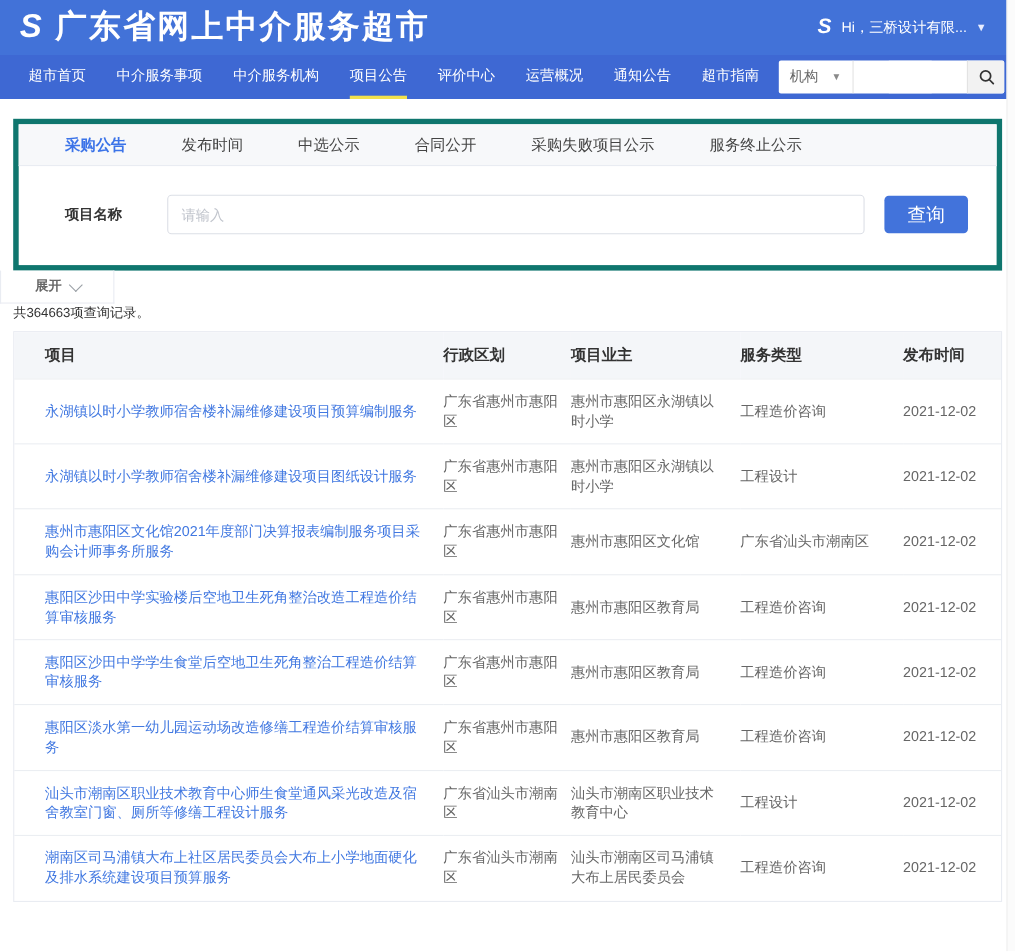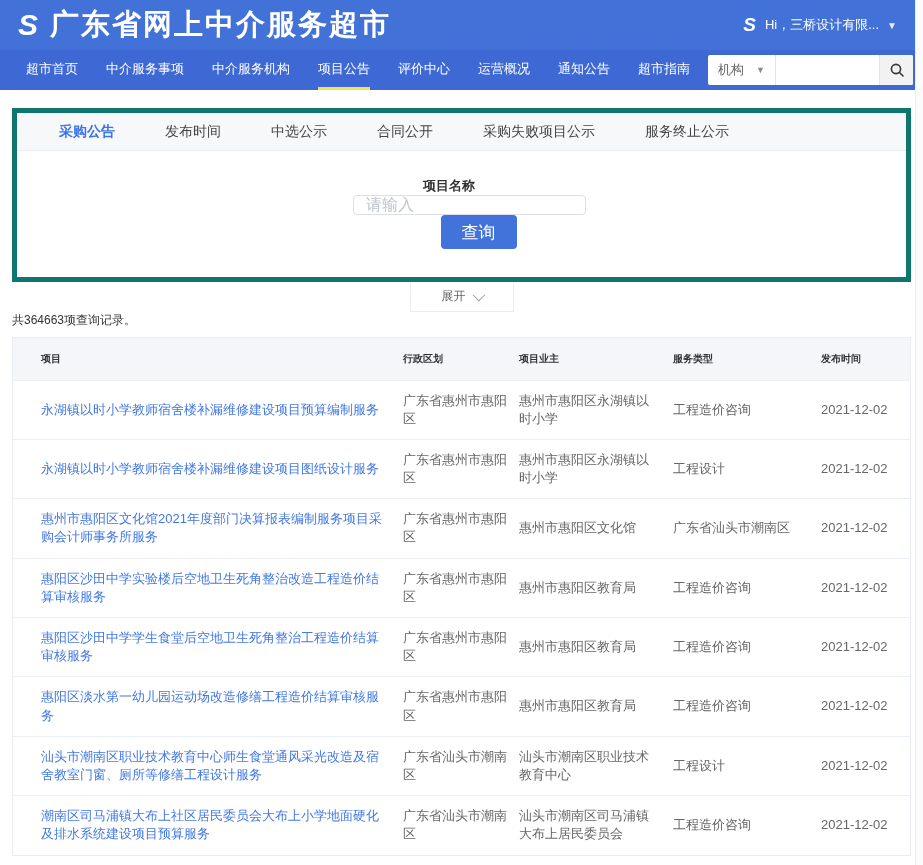--- a/index.html
+++ b/index.html
@@ -27,35 +27,35 @@
   .search-cat .caret{margin-left:12px; font-size:9px; color:#8a8a8a;}
   .search-input{flex:1; border:none; outline:none; font-size:13px; padding:0 8px; color:#333; min-width:0;}
   .search-btn{width:34px; background:#f2f2f2; border:none; border-left:1px solid #e3e3e3; cursor:pointer; display:flex; align-items:center; justify-content:center;}
 
   
   .panel{margin:0 12px; background:#fff; border:5px solid #0f766e;}
   .filter-panel{margin-top:18px;}
   .tab-strip{height:38px; background:#f7f8fa; border-bottom:1px solid #e9ecf2; display:flex; align-items:center; padding-left:42px;}
   .tab{font-size:14px; color:#444; margin-right:50px; cursor:pointer; white-space:nowrap;}
   .tab.active{color:var(--active-tab-blue); font-weight:bold;}
-  .filter-form{display:flex; align-items:center; padding:26px 26px 28px 42px;flex-direction:column;}
+  .filter-form{display:flex; align-items:center; padding:26px 26px 28px 42px;}
   .filter-label{font-size:13px; font-weight:bold; color:#333; width:93px; flex:none;}
-  .filter-input{flex:1; height:36px; border:1px solid #dcdfe6; border-radius:4px; padding:0 12px; font-size:16px; color:#333; outline:none;}
+  .filter-input{flex:1; height:36px; border:1px solid #dcdfe6; border-radius:4px; padding:0 12px; font-size:13px; color:#333; outline:none;}
   .filter-input::placeholder{color:#c0c4cc;}
   .query-btn{margin-left:18px; width:76px; height:34px; background:var(--accent-blue); color:#fff; border:none; border-radius:4px; font-size:17px; cursor:pointer; flex:none;}
-  .expand-row{display:flex; justify-content:center;}
+  .expand-row{display:flex; font-weight:bold;}
   .expand-btn{width:104px; height:30px; background:#fff; border:1px solid #e9ecf2; border-top:none; font-size:12px; color:#666; display:flex; align-items:center; justify-content:center; gap:7px; cursor:pointer;}
   .chevron-down{width:9px; height:9px; border-right:1.5px solid #9aa0a6; border-bottom:1.5px solid #9aa0a6; transform:rotate(45deg) translateY(-2px);}
 
   
   .summary{margin:0 0 8px 12px; font-size:12px; color:#333;}
   .table-panel{border:1px solid #e9ecf2;}
   table{width:100%; border-collapse:collapse; table-layout:fixed;}
   col.c1{width:390px;} col.c2{width:116px;} col.c3{width:154px;} col.c4{width:148px;} col.c5{width:89px;}
-  thead th{background:#f4f6f9; height:42px; font-size:10px; color:#333; text-align:left; font-weight:bold;}
+  thead th{background:#f4f6f9; height:42px; font-size:14px; color:#333; text-align:left; font-weight:bold;}
   th,td{vertical-align:middle;}
   th:first-child,td:first-child{padding-left:28px; padding-right:16px;}
   tbody td{font-size:13px; color:#666; padding-top:11px; padding-bottom:11px; line-height:1.4; border-top:1px solid #ebeef2;}
   tbody td:not(:first-child){padding-right:12px;}
   .project-link{color:var(--link-blue); text-decoration:none; cursor:pointer;}
 
   .scroll-track{position:absolute; top:0; right:0; width:8px; height:100%; background:#fbfbfb; border-left:1px solid #eeeeee; z-index:60;}
 </style>
 </head>
 <body>

